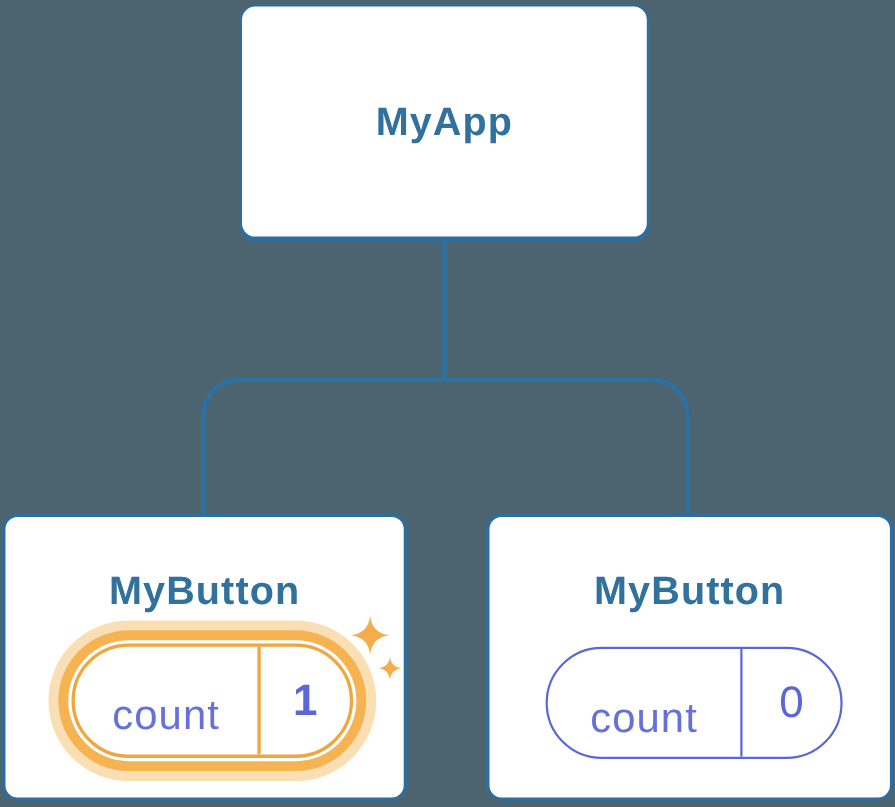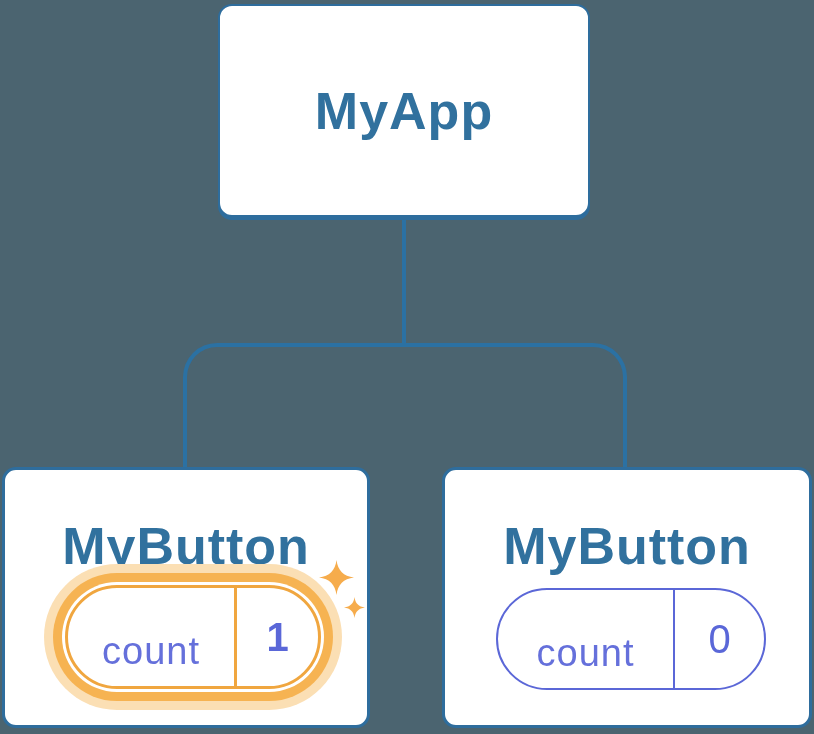--- a/index.html
+++ b/index.html
@@ -53,21 +53,21 @@
     box-shadow: 0 3px 0 #2E6D9D;
     display: flex;
     align-items: center;
     justify-content: center;
   }
   .card-button-left  { left: 2px;   top: 467px; width: 368px; height: 261px; }
   .card-button-right { left: 442px; top: 467px; width: 370px; height: 261px; }
 
   .node-title {
     color: #31719E;
-    font-size: 52px;
+    font-size: 36px;
     font-weight: bold;
     letter-spacing: 1px;
     text-align: center;
   }
   .card-button-left .node-title,
   .card-button-right .node-title {
     position: absolute;
     left: 0;
     right: 0;
     top: 46px;

